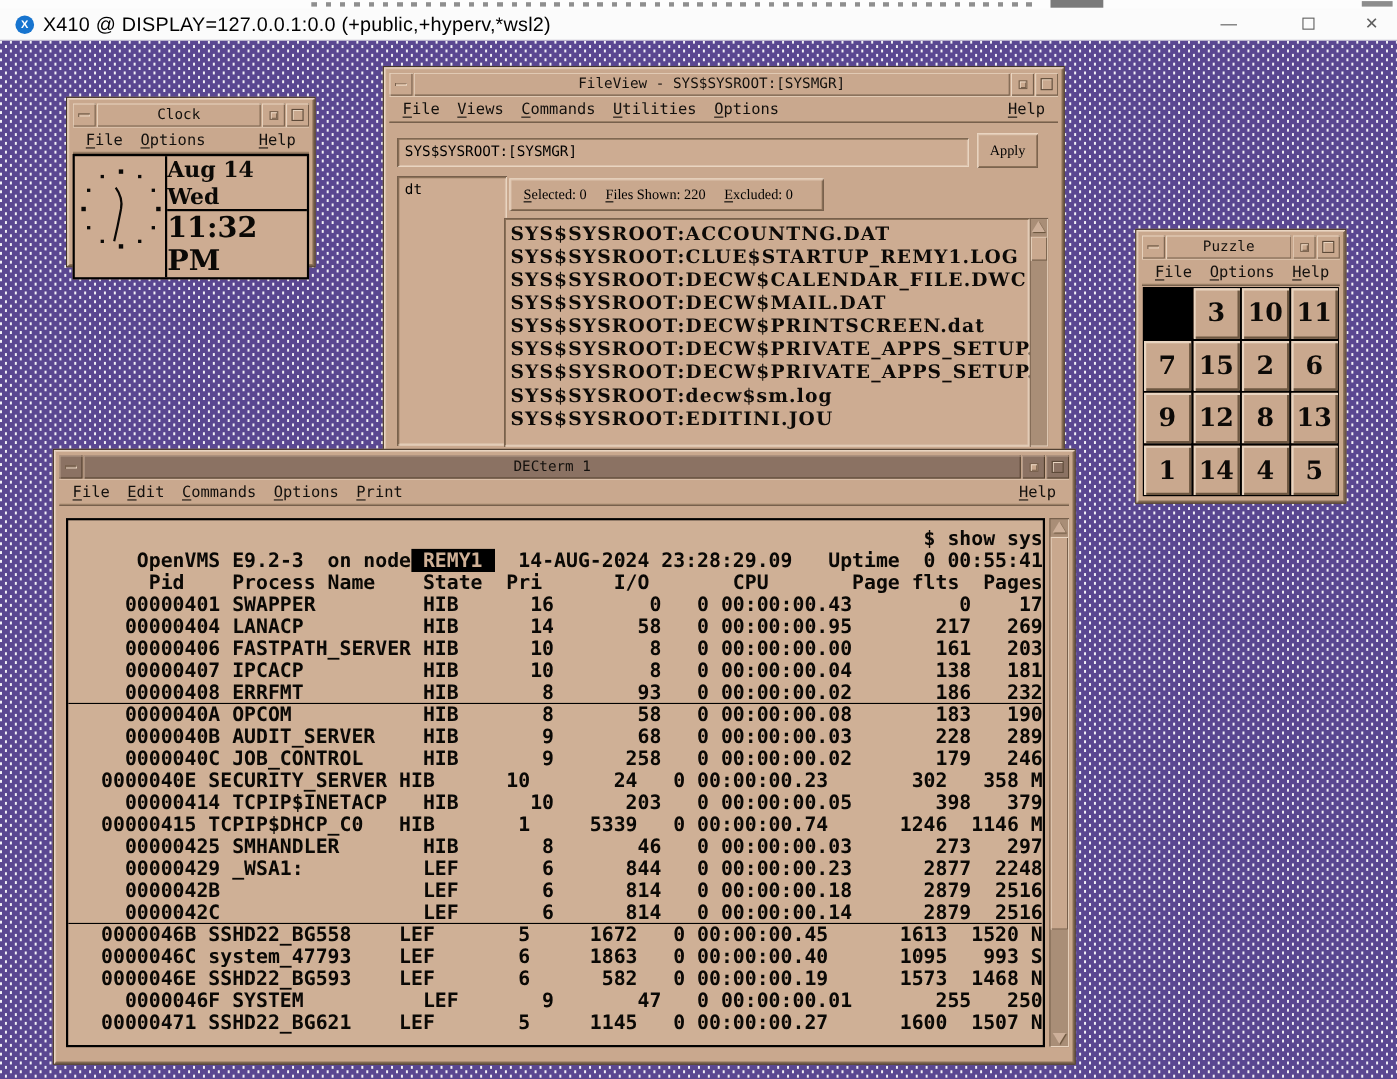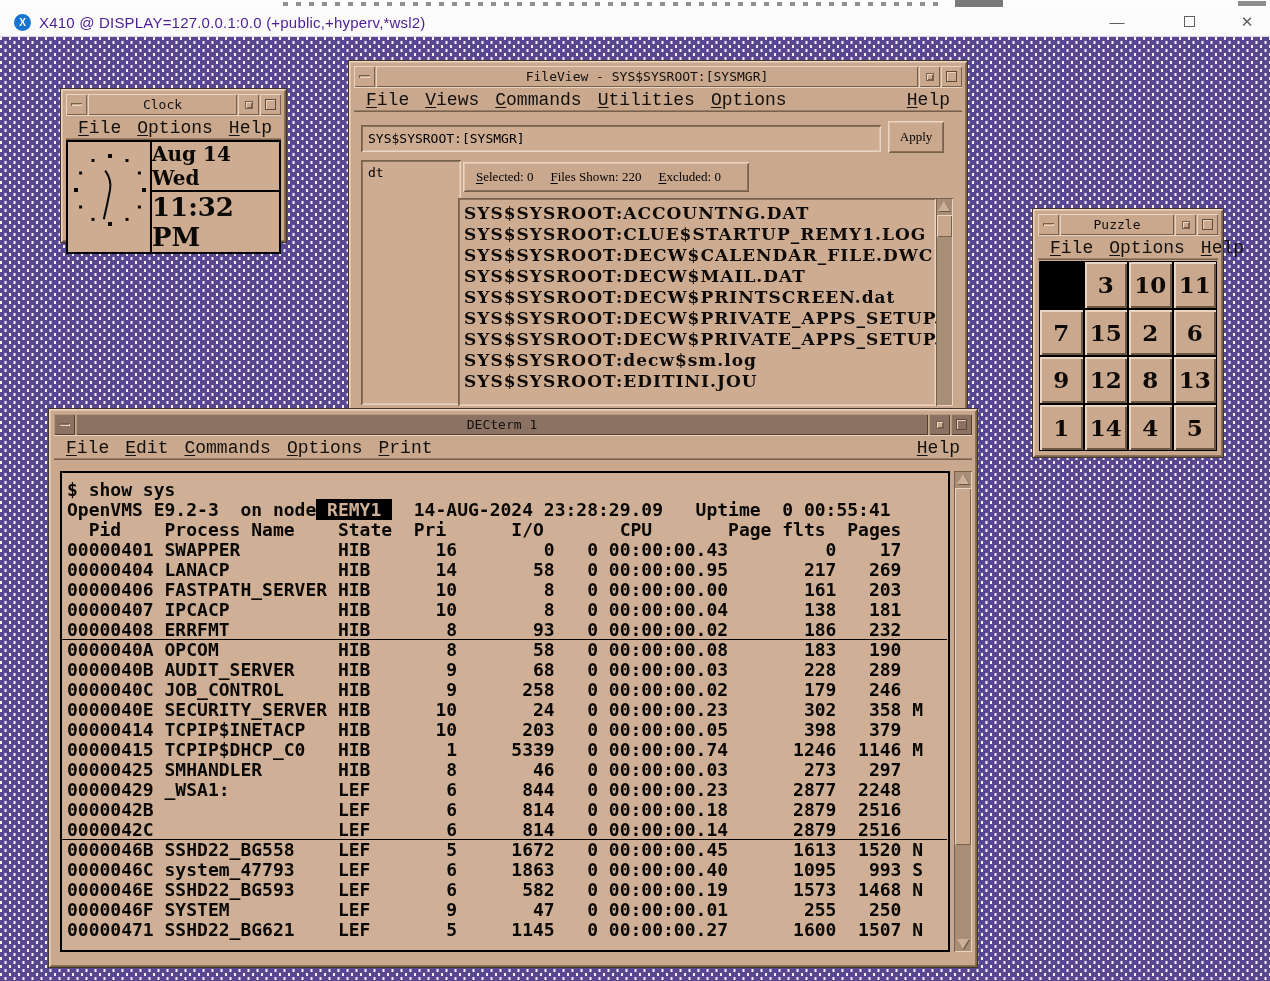--- a/index.html
+++ b/index.html
@@ -8,21 +8,21 @@
   #screen { position:relative; width:1270px; height:981px; overflow:hidden; background:#fff; }
 
   
   #os-strip { position:absolute; left:0; top:0; width:1270px; height:8px; background:#fdfdfd; overflow:hidden; }
   .frag { position:absolute; background:repeating-linear-gradient(90deg,#8f8f8f 0 5px,transparent 5px 13px); }
   #os-titlebar { position:absolute; left:0; top:8px; width:1270px; height:29px; background:#fbfbfb;
                  display:flex; align-items:center; border-bottom:1px solid #d8d4de;
                  font-family:"Liberation Sans", sans-serif; }
   #x410-logo { width:17px; height:17px; border-radius:50%; background:#1774cf; color:#fff;
                font:bold 10px/17px "Liberation Sans",sans-serif; text-align:center; margin:0 8px 0 14px; }
-  #os-title { font-size:15px; color:#4c1d95; letter-spacing:.2px; }
+  #os-title { font-size:18px; color:#000000; letter-spacing:.2px; }
   .os-btn { position:absolute; top:0; width:46px; height:28px; text-align:center;
             color:#5f5f5f; font-size:15px; line-height:28px; }
   #os-min { right:130px; } #os-max { right:58px; } #os-close { right:0px; }
   #os-max .sq { display:inline-block; width:11px; height:11px; border:1px solid #5f5f5f; margin-top:8px; }
 
   
   #desktop { position:absolute; left:0; top:37px; width:1270px; height:944px;
     background-color:#5a4791;
     background-image:
       conic-gradient(from 270deg at 2px 3px, rgba(255,255,255,.92) 0 90deg, transparent 90deg 360deg),
@@ -44,22 +44,22 @@
   .win.active .tb-title, .win.active .tb-btn { background:#8b7263;
               box-shadow: inset 1px 1px 0 #b59c89, inset -1px -1px 0 #53402f; }
   .dash { width:11px; height:3px; background:#c9a88e;
           box-shadow: inset 1px 1px 0 #77604c, inset -1px -1px 0 #e9d5c1; }
   .win.active .dash { background:#8b7263; }
   .minisq { width:6px; height:6px; background:#c9a88e;
             box-shadow: inset 1px 1px 0 #e9d5c1, inset -1px -1px 0 #77604c, 0 0 0 1px #77604c; }
   .maxsq { width:11px; height:11px; border:1px solid #5d4a39;
            box-shadow: inset 1px 1px 0 #e9d5c1; }
   .menubar { height:25px; flex:0 0 auto; display:flex; align-items:center; padding:0 4px;
-             font-size:18px; color:#13100d;
-             box-shadow: inset 0 1px 0 #e9d5c1, inset 0 -1px 0 #77604c, inset 0 -2px 0 #9a7f66; font-family: Liberation Mono, monospace; }
+             font-size:14px; color:#13100d;
+             box-shadow: inset 0 1px 0 #e9d5c1, inset 0 -1px 0 #77604c, inset 0 -2px 0 #9a7f66; }
   .menu-item { padding:0 8px; white-space:nowrap; }
   .menu-item.right { margin-left:auto; }
   .mn { text-decoration:underline; text-underline-offset:2px; }
   .body { flex:1 1 auto; position:relative; }
   .raised { box-shadow: inset 1px 1px 0 #e9d5c1, inset -1px -1px 0 #77604c,
                         inset 2px 2px 0 #dcc2ac, inset -2px -2px 0 #8b7158; font-family: Liberation Serif, serif; }
   .sunken { box-shadow: inset 1px 1px 0 #77604c, inset -1px -1px 0 #e9d5c1,
                         inset 2px 2px 0 #8b7158, inset -2px -2px 0 #dcc2ac; }
 
   
@@ -104,21 +104,21 @@
   .pz-tile { background:#c9a88e; display:flex; align-items:center; justify-content:center;
              font:bold 23px "DejaVu Serif", serif; color:#0d0a07;
              box-shadow: inset 2px 2px 0 #e9d5c1, inset -2px -2px 0 #6d5741; }
   .pz-empty { background:#000; box-shadow:none; }
 
   
   #decterm-win { left:48px; top:408px; width:930px; height:560px; z-index:3; }
   #term { position:absolute; left:6px; top:11px; width:890px; height:481px;
           border:2px solid #000; background:#cfb096; overflow:hidden; padding:7px 0 0 5px; }
   .term-line { height:20px; white-space:pre; font:bold 18px/20px "DejaVu Sans Mono", monospace;
-               color:#0a0805; position:relative; }
+               color:#0a0805; position:relative;text-align:right; }
   .term-line.sep::before { content:''; position:absolute; left:-5px; right:-885px; top:-1px; height:1px;
                background:#000; max-width:885px; width:885px; }
   .term-hl { background:#000; color:#cfb096; }
   .dt-sb { position:absolute; right:0px; top:11px; width:18px; height:481px; background:#a98e77;
            box-shadow: inset 1px 1px 0 #77604c, inset -1px -1px 0 #e9d5c1; }
   .dt-sb .sb-up { left:3px; }
   .dt-sb .sb-down { left:3px; }
   #dt-thumb { top:17px; height:357px; left:1px; width:16px; }
 </style>
 </head>

